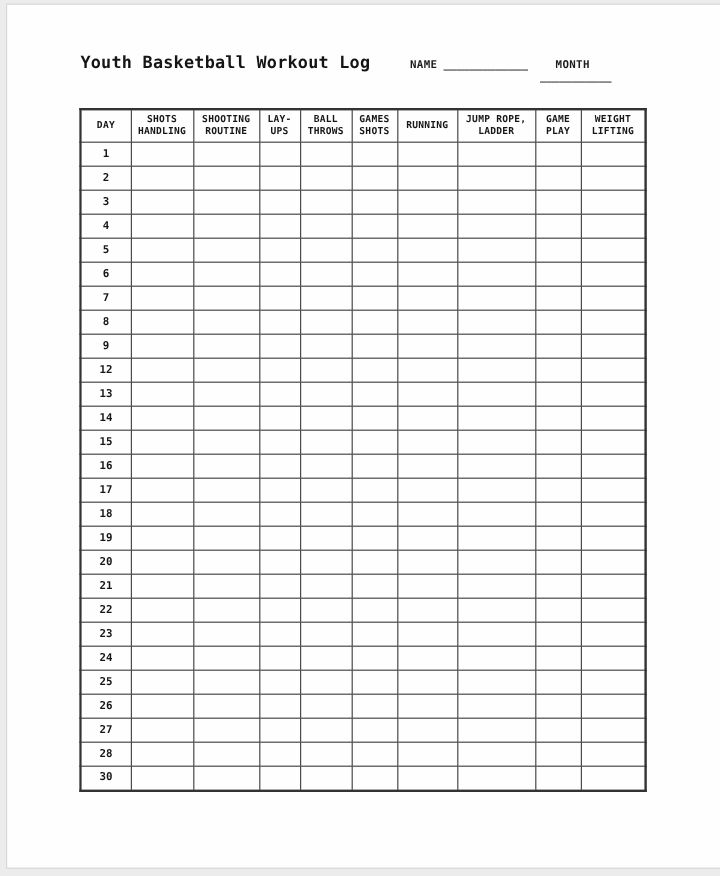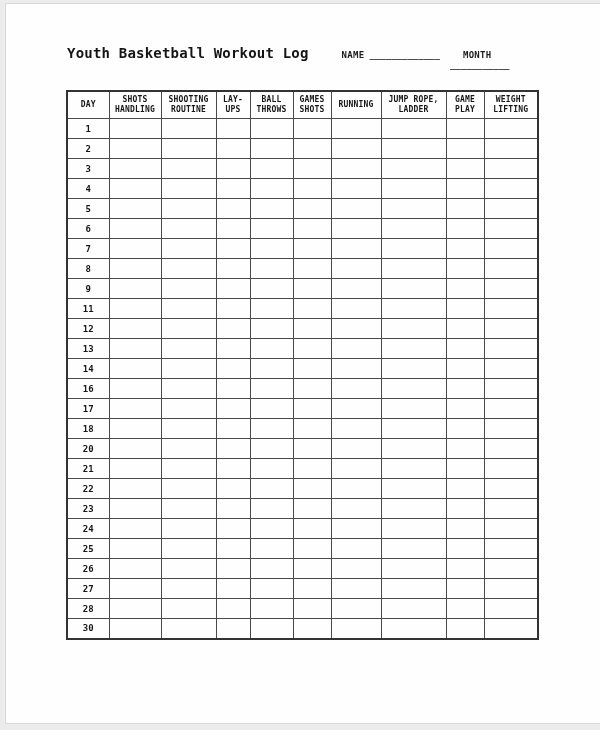--- a/index.html
+++ b/index.html
@@ -218,32 +218,20 @@
             <td></td>
             <td></td>
             <td></td>
             <td></td>
             <td></td>
             <td></td>
             <td></td>
             <td></td>
           </tr>
           <tr>
-            <th class="day">11</th>
-            <td></td>
-            <td></td>
-            <td></td>
-            <td></td>
-            <td></td>
-            <td></td>
-            <td></td>
-            <td></td>
-            <td></td>
-          </tr>
-          <tr>
             <th class="day">12</th>
             <td></td>
             <td></td>
             <td></td>
             <td></td>
             <td></td>
             <td></td>
             <td></td>
             <td></td>
             <td></td>
@@ -266,20 +254,32 @@
             <td></td>
             <td></td>
             <td></td>
             <td></td>
             <td></td>
             <td></td>
             <td></td>
             <td></td>
           </tr>
           <tr>
+            <th class="day">15</th>
+            <td></td>
+            <td></td>
+            <td></td>
+            <td></td>
+            <td></td>
+            <td></td>
+            <td></td>
+            <td></td>
+            <td></td>
+          </tr>
+          <tr>
             <th class="day">16</th>
             <td></td>
             <td></td>
             <td></td>
             <td></td>
             <td></td>
             <td></td>
             <td></td>
             <td></td>
             <td></td>
@@ -291,20 +291,32 @@
             <td></td>
             <td></td>
             <td></td>
             <td></td>
             <td></td>
             <td></td>
             <td></td>
           </tr>
           <tr>
             <th class="day">18</th>
+            <td></td>
+            <td></td>
+            <td></td>
+            <td></td>
+            <td></td>
+            <td></td>
+            <td></td>
+            <td></td>
+            <td></td>
+          </tr>
+          <tr>
+            <th class="day">19</th>
             <td></td>
             <td></td>
             <td></td>
             <td></td>
             <td></td>
             <td></td>
             <td></td>
             <td></td>
             <td></td>
           </tr>

